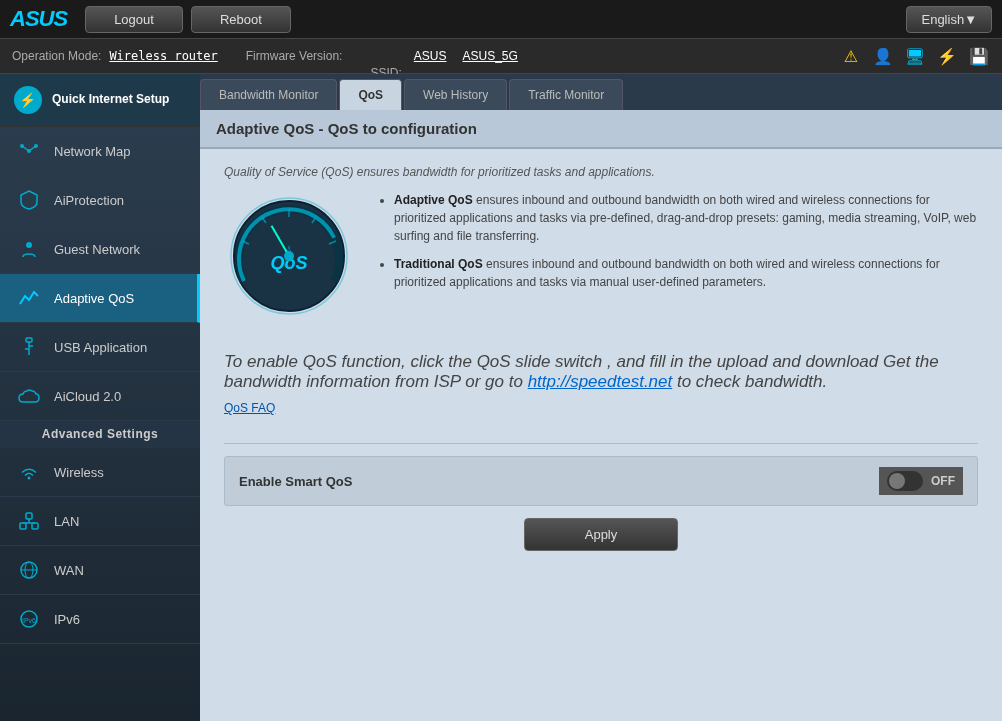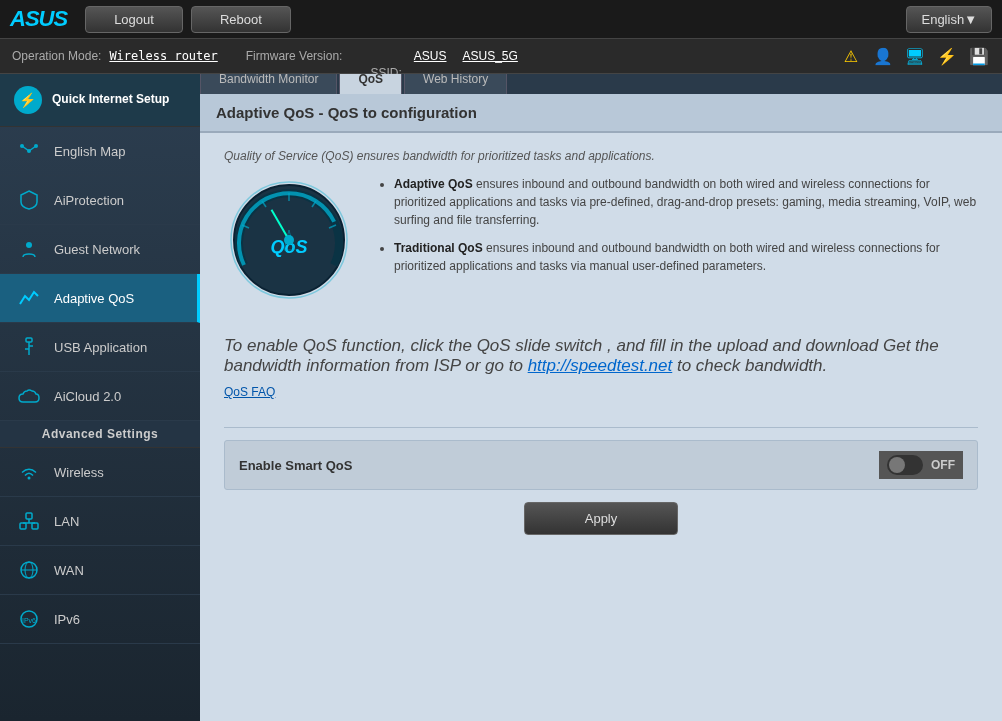--- a/index.html
+++ b/index.html
@@ -32,21 +32,21 @@
     .quick-text { color: #fff; font-size: 12px; font-weight: bold; line-height: 1.3; }
     .sidebar-section { background: #243444; text-align: center; padding: 6px 0; color: #ccc; font-size: 12px; font-weight: bold; border-bottom: 1px solid #333; letter-spacing: 0.5px; }
     .sidebar-item { display: flex; align-items: center; gap: 12px; padding: 11px 16px; cursor: pointer; border-bottom: 1px solid #2a3a4a; color: #ccc; font-size: 13px; }
     .sidebar-item.active { background: #1a6080; color: #fff; border-right: 3px solid #00ccff; }
     .sidebar-icon { width: 26px; height: 26px; display: flex; align-items: center; justify-content: center; flex-shrink: 0; }
 
     
     #main { flex: 1; background: #e8e8e8; display: flex; flex-direction: column; overflow: hidden; }
 
     
-    #tabs { display: flex; background: #2a3a4a; padding: 0 0 0 0; align-items: flex-end; height: 20px; }
+    #tabs { display: flex; background: #2a3a4a; padding: 0 0 0 0; align-items: flex-end; height: 36px; }
     .tab { padding: 8px 18px; cursor: pointer; font-size: 12px; color: #bbb; background: #3a4a5a; border: 1px solid #556; border-bottom: none; margin-right: 2px; border-radius: 4px 4px 0 0; }
     .tab.active { background: #c8d4e0; color: #333; font-weight: bold; }
 
     
     #content { flex: 1; background: #d0dce8; padding: 0; overflow-y: auto; }
     #content-header { background: #b8c8d8; padding: 10px 16px; border-bottom: 2px solid #9aaabb; }
     #content-header h2 { font-size: 15px; color: #333; font-weight: bold; }
     #content-body { padding: 16px 24px; }
 
     .info-text { color: #555; font-size: 12px; margin-bottom: 12px; font-style: italic; }
@@ -119,21 +119,21 @@
     <div class="sidebar-item">
       <div class="sidebar-icon">
         <svg width="24" height="24" viewBox="0 0 24 24">
             <circle cx="12" cy="12" r="2" fill="#00aacc"></circle>
             <circle cx="5" cy="7" r="2" fill="#00aacc"></circle>
             <circle cx="19" cy="7" r="2" fill="#00aacc"></circle>
             <line x1="12" y1="12" x2="5" y2="7" stroke="#00aacc" stroke-width="1.5"></line>
             <line x1="12" y1="12" x2="19" y2="7" stroke="#00aacc" stroke-width="1.5"></line>
           </svg>
       </div>
-      <span>English Map</span>
+      <span>Network Map</span>
     </div>
 
     <div class="sidebar-item">
       <div class="sidebar-icon">
         <svg width="24" height="24" viewBox="0 0 24 24">
             <path d="M12 3 L20 7 L20 14 Q20 19 12 21 Q4 19 4 14 L4 7 Z" fill="none" stroke="#00aacc" stroke-width="1.5"></path>
           </svg>
       </div>
       <span>AiProtection</span>
     </div>
@@ -226,20 +226,21 @@
       <span>IPv6</span>
     </div>
   </div>
 
   <div id="main">
 
     <div id="tabs">
       <div class="tab">Bandwidth Monitor</div>
       <div class="tab active">QoS</div>
       <div class="tab">Web History</div>
+      <div class="tab">Traffic Monitor</div>
     </div>
 
     <div id="content">
       <div id="content-header">
         <h2>Adaptive QoS - QoS to configuration</h2>
       </div>
 
       <div id="content-body">
 
         <p class="info-text">Quality of Service (QoS) ensures bandwidth for prioritized tasks and applications.</p>

